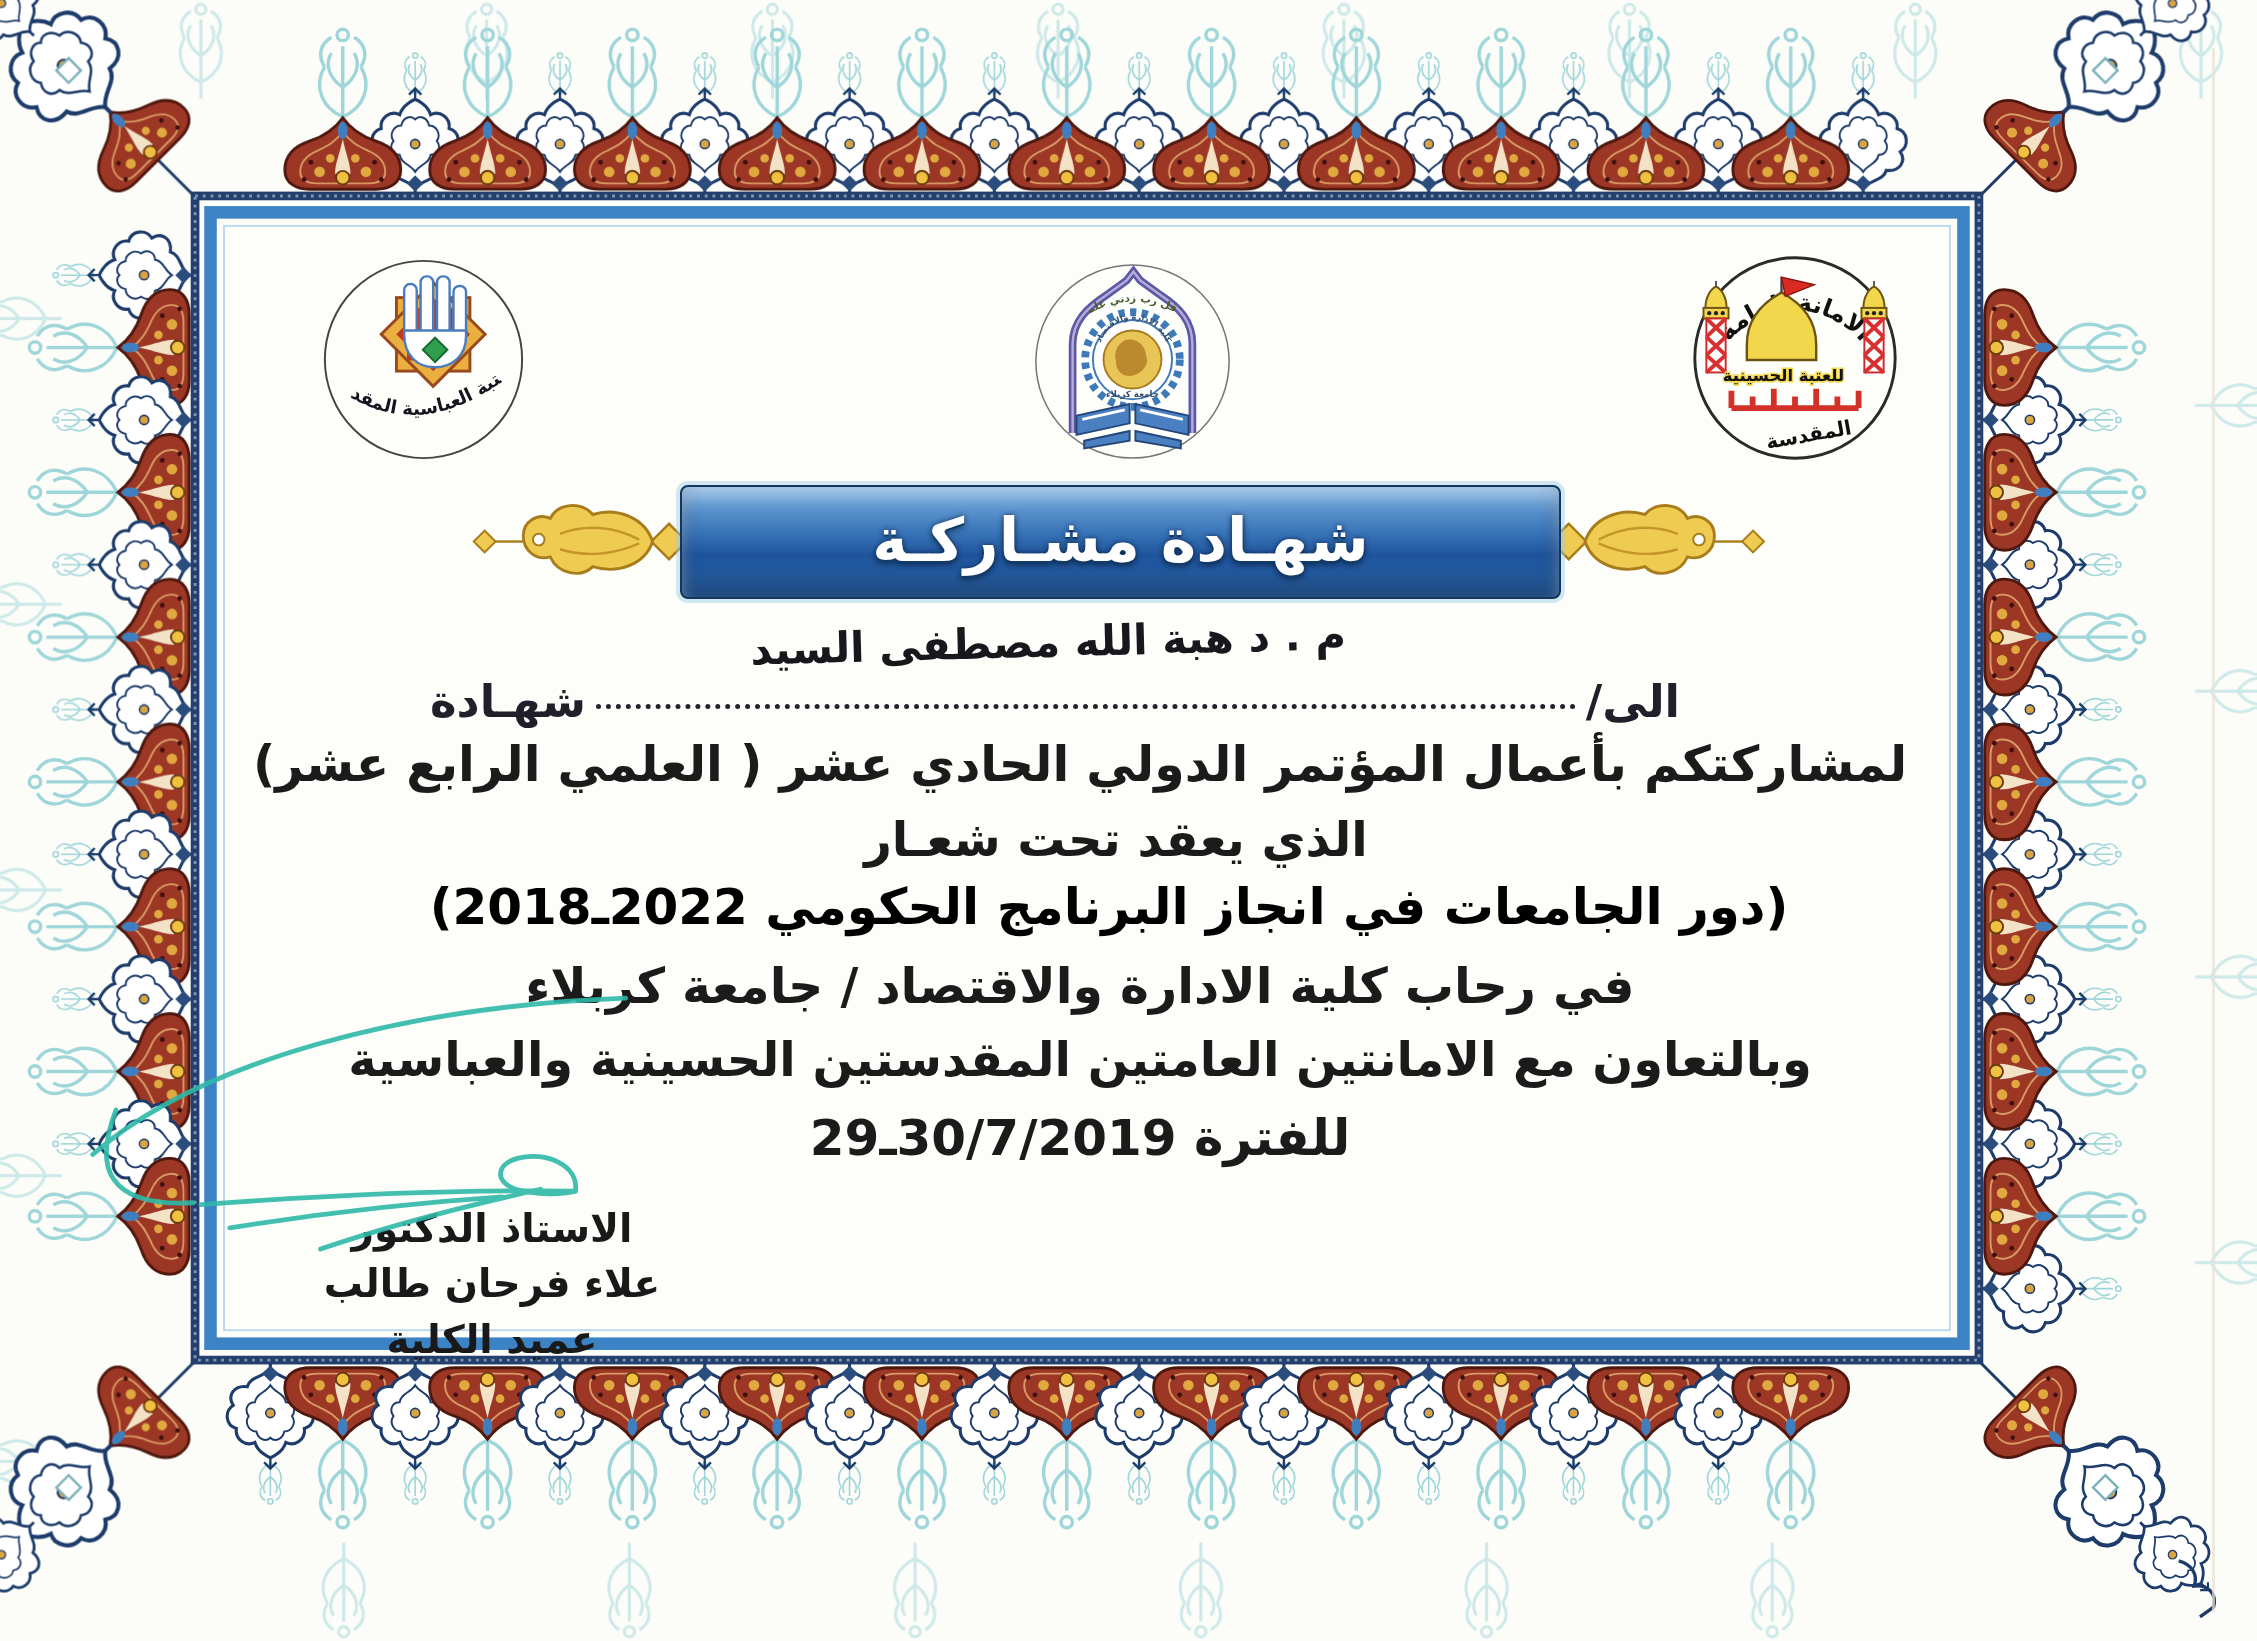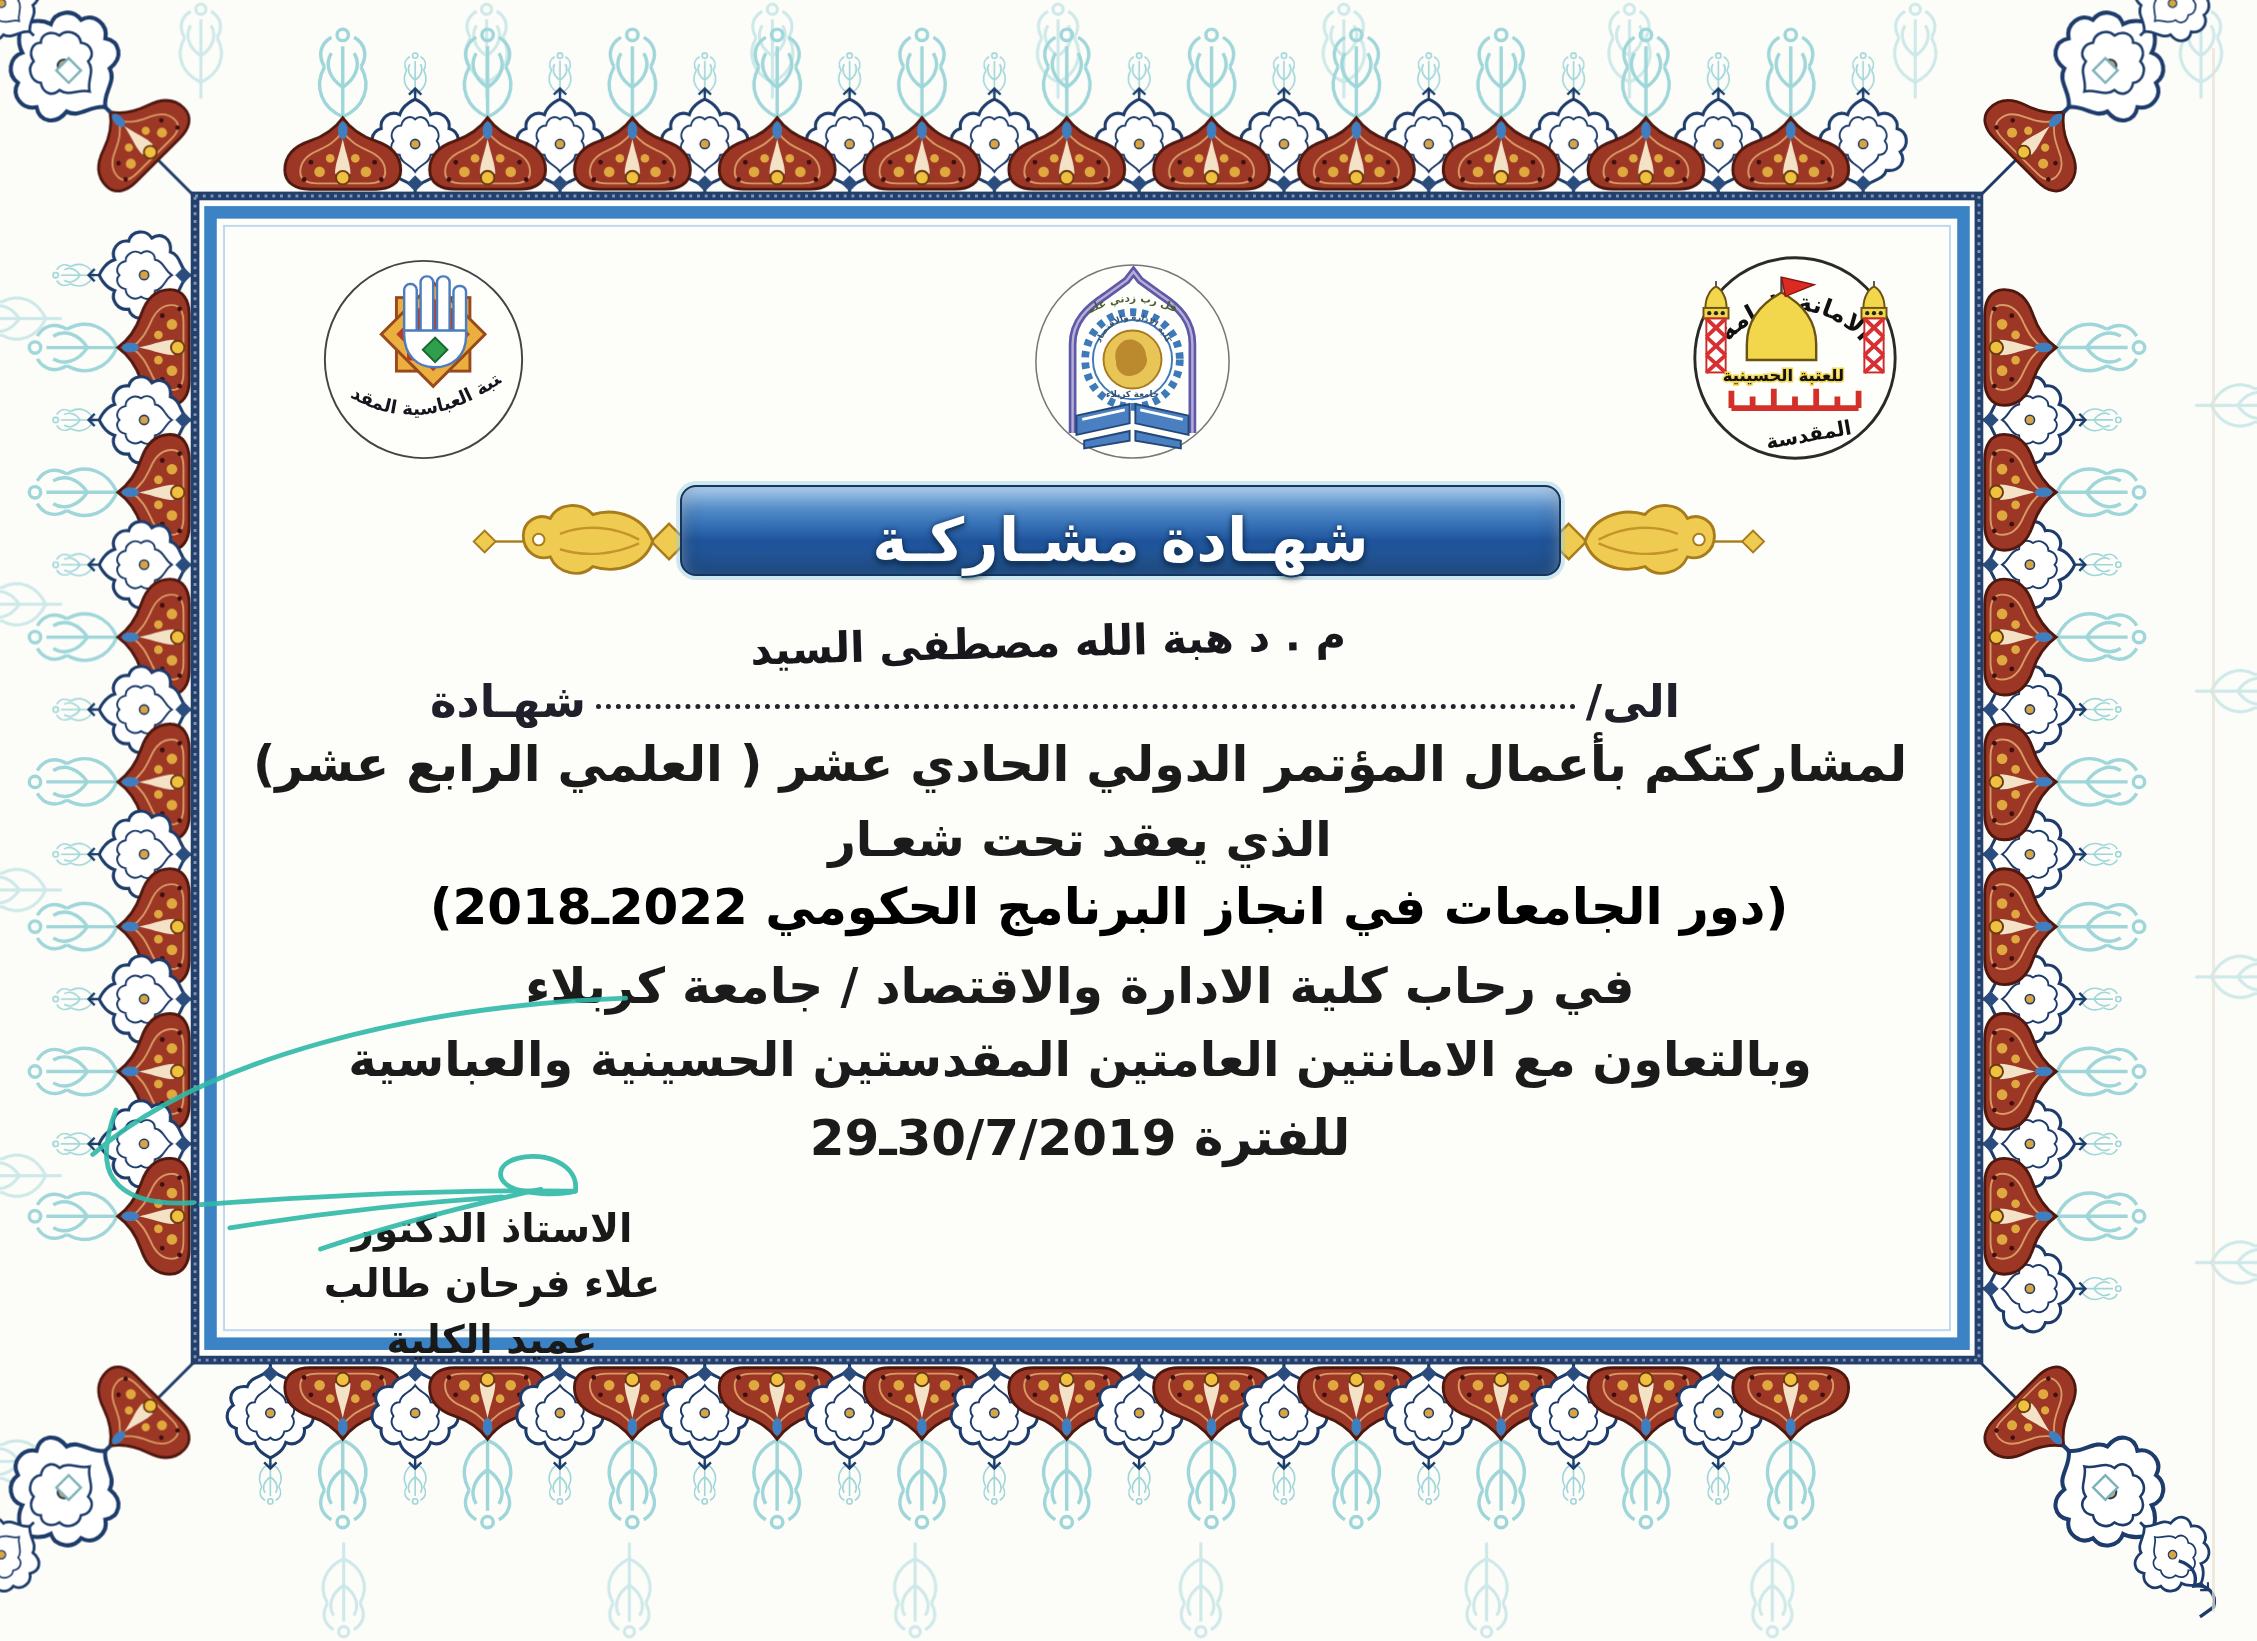--- a/index.html
+++ b/index.html
@@ -7,38 +7,38 @@
   .page{
     position:relative; width:2257px; height:1641px; overflow:hidden;
     background:#fcfcf8;
     font-family:"DejaVu Sans", sans-serif;
   }
   svg{font-family:"DejaVu Sans", sans-serif;}
   .abs{position:absolute;}
   .border-svg{left:0;top:0;width:2257px;height:1641px;}
   .logo-svg{position:absolute;}
   .banner{
-    position:absolute; left:680px; top:485px; width:881px; height:91px;
-    border-radius:16px; border:2.9px solid #14355f; box-sizing:border-box;
+    position:absolute; left:680px; top:485px; width:881px; height:114px;
+    border-radius:8px; border:2.9px solid #14355f; box-sizing:border-box;
     background:linear-gradient(180deg,#7fb1e0 0%,#3a76ba 40%,#1f549c 62%,#2a66ad 100%);
     box-shadow: inset 0 9.7px 15.4px rgba(255,255,255,.35),
                 inset 0 -13.5px 21px rgba(0,0,0,.30),
                 0 0 0 3.9px rgba(150,205,225,.45);
   }
   .banner-title{
     width:100%; height:108px; line-height:106px; text-align:center;
     font-size:60px; font-weight:700; color:#ffffff; direction:rtl;
     text-shadow:0 1.9px 0 #123a66, 0 0 5.8px rgba(10,40,80,.85), 0 3.9px 6.8px rgba(0,0,0,.4);
   }
   .line{
     position:absolute; left:209px; width:1742px; text-align:center;
     direction:rtl; font-weight:700; color:#1b1b1b; white-space:nowrap; line-height:1.2;
   }
   .l-participation{top:736px; font-size:49px;}
-  .l-held{top:811px; font-size:48px;}
+  .l-held{top:811px; font-size:48px;margin-left:36px;}
   .l-slogan{top:877px; font-size:50px; color:#000000;margin-left:29px;}
   .l-venue{top:958px; font-size:49px;}
   .l-coop{top:1031px; font-size:48px;}
   .l-period{top:1108px; font-size:50px;}
   .ltr-num{direction:ltr; unicode-bidi:bidi-override;}
   .to-row{
     position:absolute; left:430px; top:649px; width:1250px; height:77px;
     display:flex; direction:rtl; align-items:flex-end;
     font-size:45px; font-weight:700; color:#20202a;
   }

